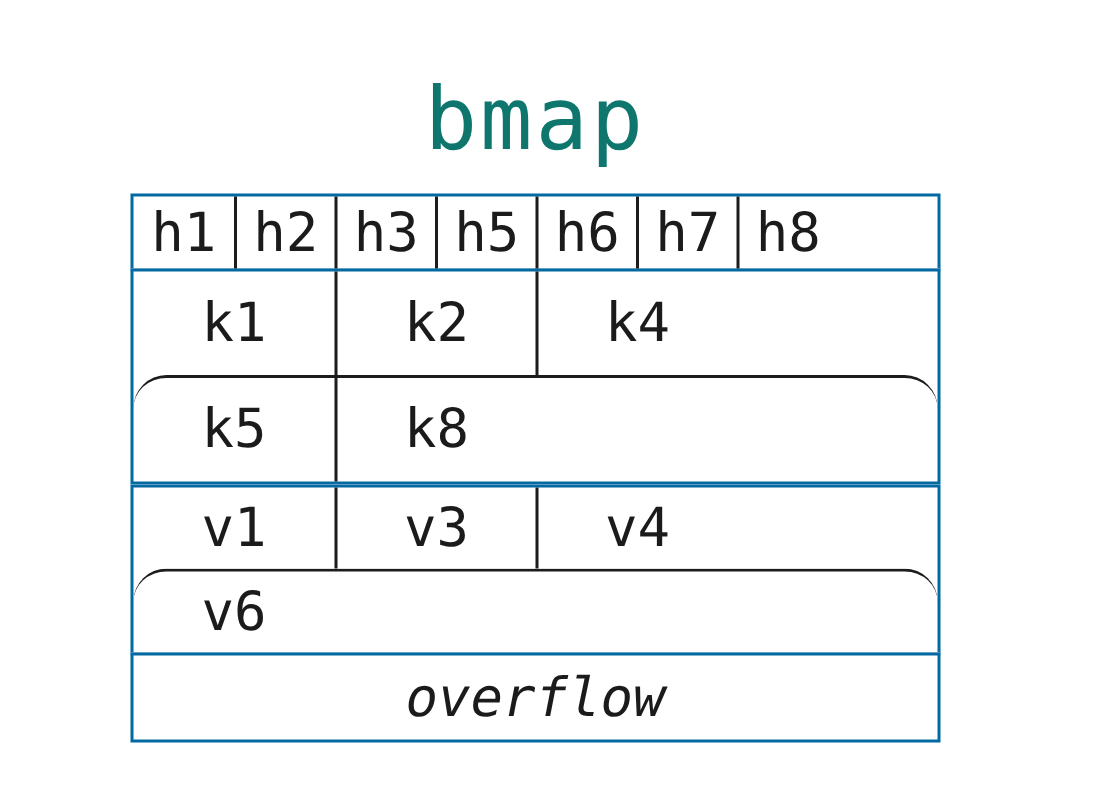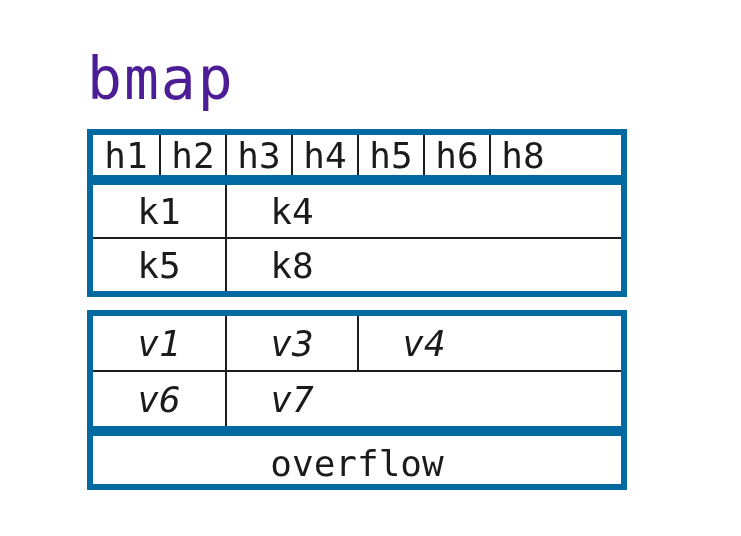--- a/index.html
+++ b/index.html
@@ -14,112 +14,114 @@
     background: #ffffff;
     font-family: "DejaVu Sans Mono", "Liberation Mono", monospace;
     color: #1b1b1b;
     overflow: hidden;
   }
   .title {
     position: absolute;
     left: 87px;
     top: 48px;
     width: 540px;
+    text-align: center;
     font-size: 58px;
     line-height: 1.1;
     letter-spacing: 2px;
-    color: #4c1d95;
+    color: #0f766e;
   }
   .struct {
     position: absolute;
     left: 87px;
     top: 129px;
     width: 540px;
   }
   .box {
     box-sizing: border-box;
-    border: 6px solid #0369a1;
+    border: 2px solid #0369a1;
     background: #ffffff;
   }
   
   .hash-row {
     display: grid;
     grid-template-columns: repeat(8, 1fr);
     height: 52px;
   }
   .cell {
     display: flex;
     align-items: center;
     justify-content: center;
     font-size: 36px;
     border-left: 2px solid #1c1c1c;
     overflow: hidden;
   }
   .cell:first-child { border-left: none; }
   
   .k-box { margin-top: -2px; }
-  .v-box { margin-top: 13px; font-style: italic; }
+  .v-box { margin-top: 0; }
   .quad-row {
     display: grid;
     grid-template-columns: repeat(4, 1fr);
     height: 55px;
   }
-  .quad-row + .quad-row { border-top: 2px solid #1c1c1c; }
-  .k-box .quad-row { height: 52px; }
+  .quad-row + .quad-row { border-top: 2px solid #1c1c1c; border-radius: 22px; }
+  .k-box .quad-row { height: 69px; }
   .v-box .quad-row { height: 54px; }
   
   .overflow-box {
     margin-top: -2px;
     height: 60px;
     display: flex;
-    align-items: flex-end;
+    align-items: center;
     justify-content: center;
     column-gap: 64px;
     font-size: 36px;
+    font-style: italic;
   }
 </style>
 </head>
 <body>
 
 <div class="canvas">
 
   <div class="title">bmap</div>
 
   <div class="struct">
 
     <div class="box hash-row">
       <div class="cell">h1</div>
       <div class="cell">h2</div>
       <div class="cell">h3</div>
-      <div class="cell">h4</div>
       <div class="cell">h5</div>
       <div class="cell">h6</div>
+      <div class="cell">h7</div>
       <div class="cell">h8</div>
     </div>
 
     <div class="box k-box">
       <div class="quad-row">
         <div class="cell">k1</div>
+        <div class="cell">k2</div>
         <div class="cell">k4</div>
       </div>
       <div class="quad-row">
         <div class="cell">k5</div>
         <div class="cell">k8</div>
       </div>
     </div>
 
     <div class="box v-box">
       <div class="quad-row">
         <div class="cell">v1</div>
         <div class="cell">v3</div>
         <div class="cell">v4</div>
       </div>
       <div class="quad-row">
         <div class="cell">v6</div>
-        <div class="cell">v7</div>
       </div>
     </div>
 
     <div class="box overflow-box">
       <span>overflow</span>
     </div>
 
   </div>
 </div>
 

